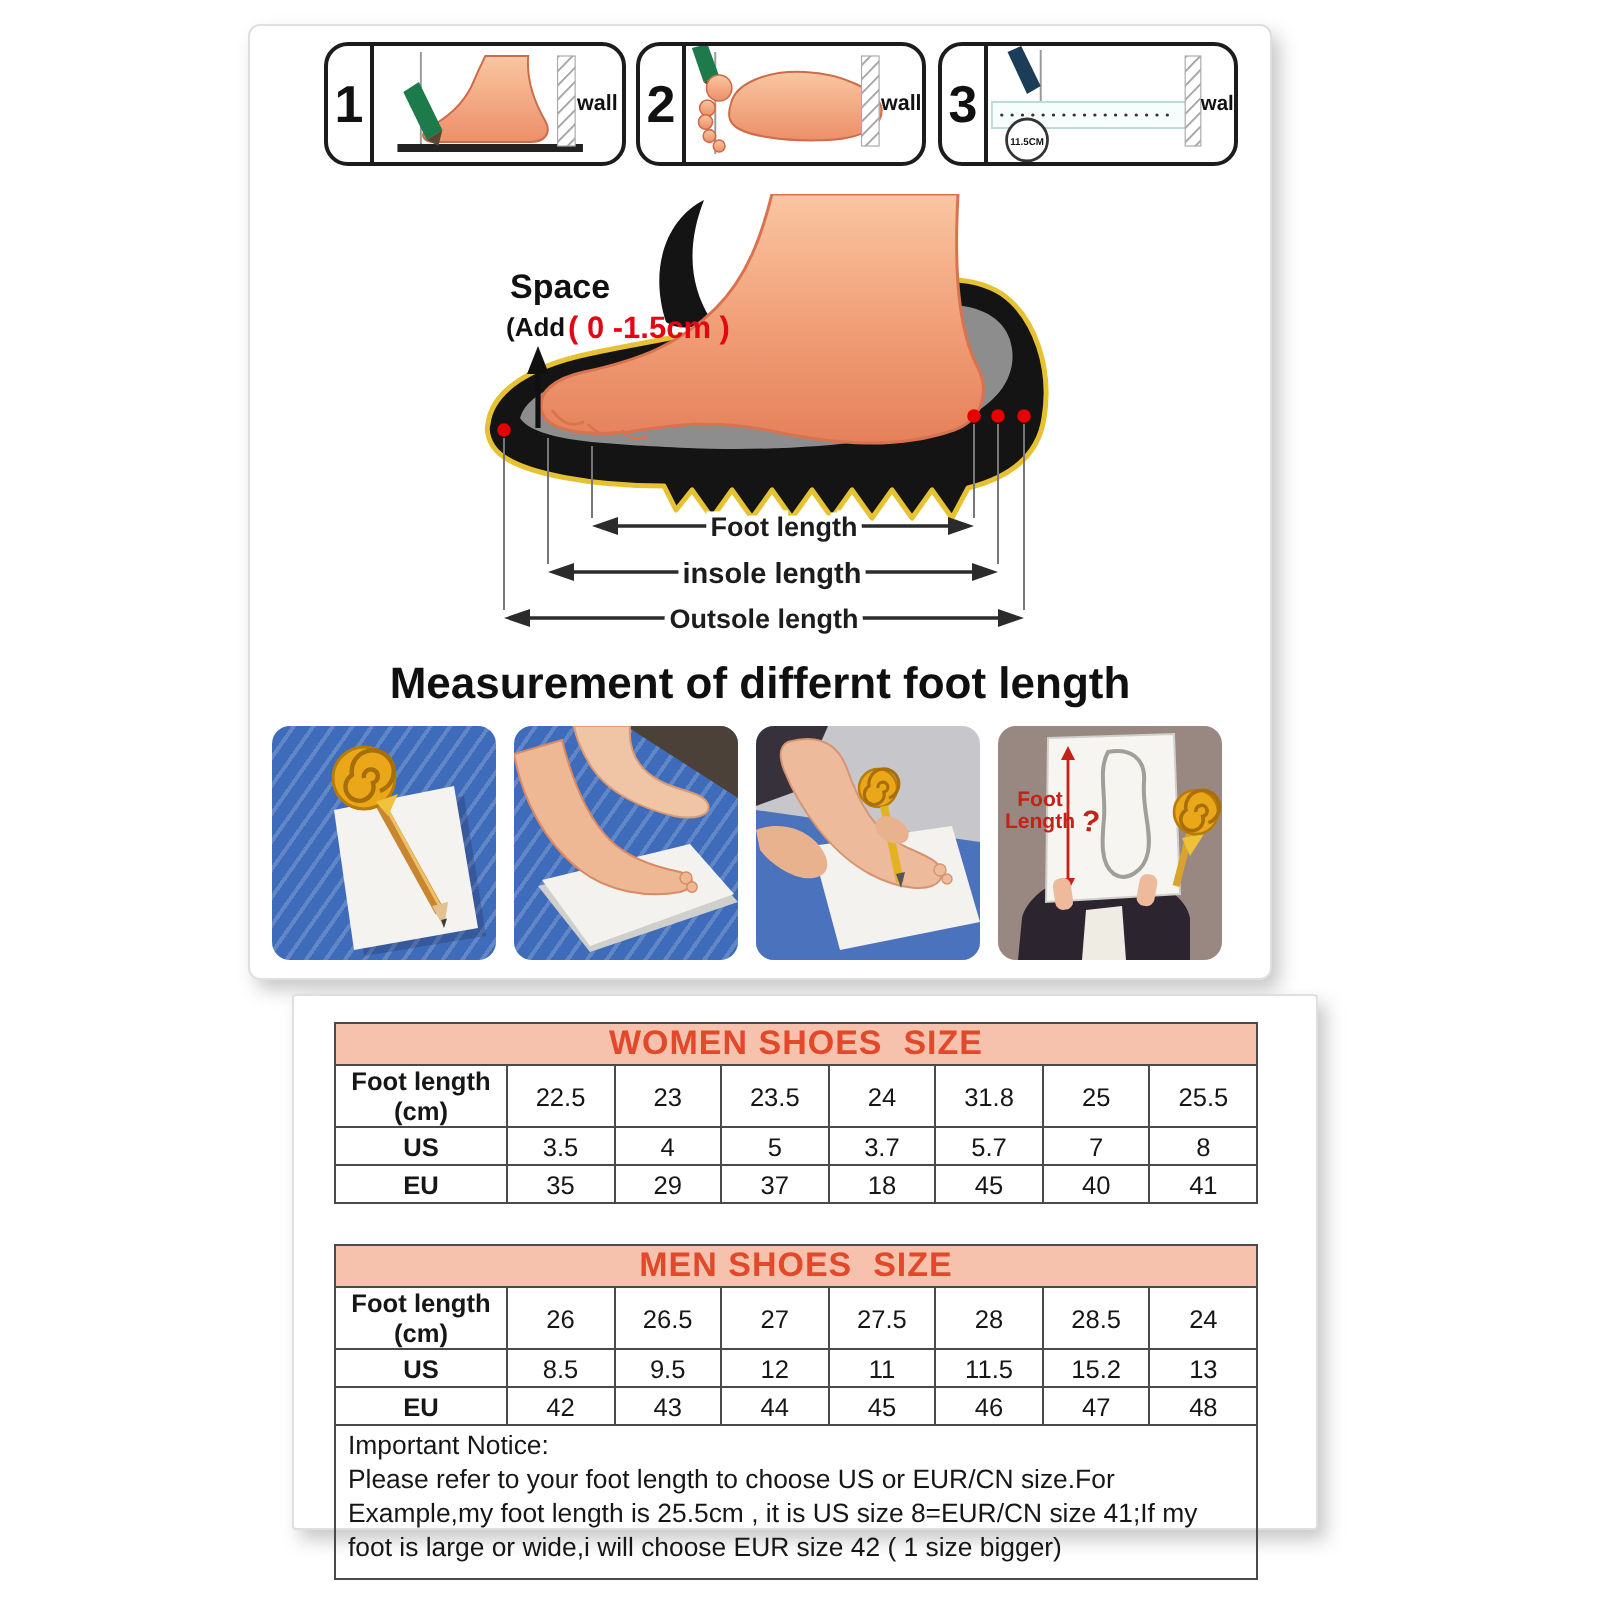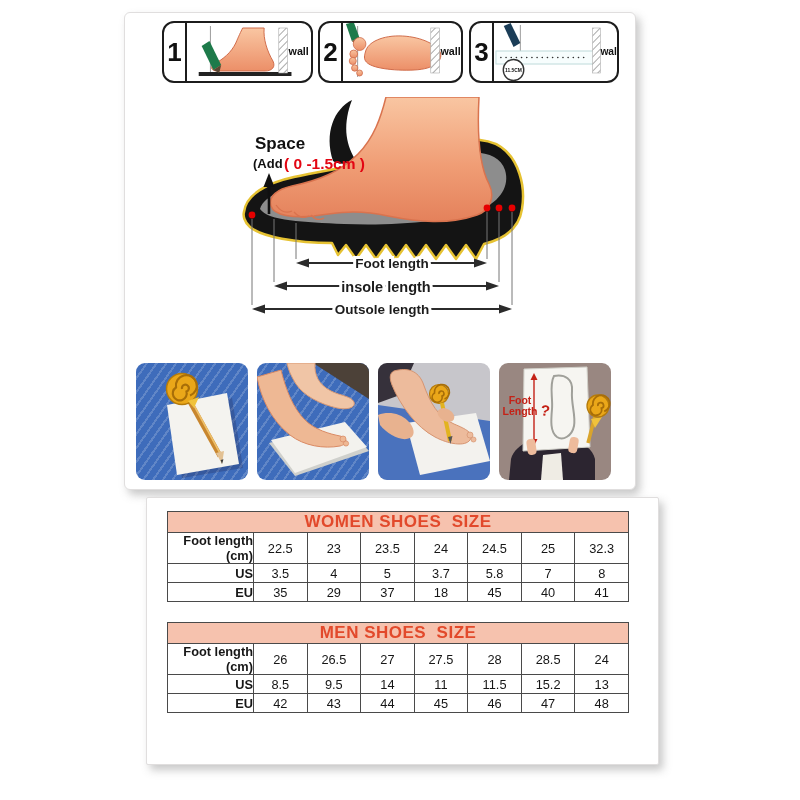--- a/index.html
+++ b/index.html
@@ -30,21 +30,21 @@
   #photo-4 { left:374px; background:#998781; }
   .photo4-label { position:absolute; left:2px; top:32px; width:38px; font-size:10.5px; font-weight:bold; color:#c42217; line-height:11px; text-align:center; }
 
   
   .table-block { position:absolute; left:20px; width:462px; }
   #women-block { top:13px; }
   #men-block { top:124px; }
   table.size { width:100%; border-collapse:collapse; table-layout:fixed; }
   table.size th, table.size td { border:1px solid #4a4a4a; text-align:center; font-size:12.8px; height:19px; color:#161616; padding:0;margin-top:11px; }
   table.size .title-row th { background:#f6c2ae; color:#e2492b; font-size:17px; font-weight:bold; height:21px; white-space:pre; letter-spacing:.5px; }
-  table.size tbody th { font-weight:bold;text-align:right; }
+  table.size tbody th { font-weight:bold; }
   .notice { margin-top:-1px; border:1px solid #4a4a4a; padding:1px 7px 6px 6px; font-size:13.2px; line-height:1.3; color:#161616; }
 
   svg text { font-family:"Liberation Sans", sans-serif; }
   .mlabel { font-weight:bold; fill:#1c1c1c; paint-order:stroke; stroke:#ffffff; stroke-width:6px; text-anchor:middle; }
 </style>
 </head>
 <body>
 
 <div id="card-top" class="card">
 
@@ -152,20 +152,21 @@
     <text x="156" y="171" font-size="13.5" class="mlabel">Foot length</text>
     <text x="150" y="194.5" font-size="14.5" class="mlabel">insole length</text>
     <text x="146" y="217" font-size="13.5" class="mlabel">Outsole length</text>
     <text x="19" y="52" font-size="17" font-weight="bold" fill="#101010">Space</text>
     <text x="17" y="71" font-size="13" font-weight="bold" fill="#101010">(Add</text>
     <text x="48" y="72" font-size="15.5" font-weight="bold" fill="#e30613">( 0 -1.5cm )</text>
     <line x1="33" y1="117" x2="33" y2="84" stroke="#101010" stroke-width="2.6"></line>
     <polygon points="33,76 27.5,90 38.5,90" fill="#101010"></polygon>
   </svg>
 
+  <div class="main-title">Measurement of differnt foot length</div>
 
   <div class="photo mat" id="photo-1">
     <svg width="112" height="117" viewBox="0 0 112 117">
       <polygon points="36,46 96,35 107,105 46,115" fill="rgba(30,30,70,0.25)"></polygon>
       <polygon points="31,42 91,30 103,101 41,112" fill="#f4f3ef"></polygon>
       <line x1="53" y1="37" x2="84" y2="93" stroke="#c8862e" stroke-width="5"></line>
       <line x1="54.5" y1="36" x2="85" y2="92" stroke="#eec06a" stroke-width="1.6"></line>
       <polygon points="80,90 88,88 86,101" fill="#e3c193"></polygon>
       <polygon points="84.6,97 87.5,96.2 86,101" fill="#3a3a3a"></polygon>
       <circle cx="46" cy="26" r="15.5" fill="#eaa719" stroke="#b57b0b" stroke-width="1.5"></circle>
@@ -244,31 +245,31 @@
           <th colspan="8">WOMEN SHOES  SIZE</th>
         </tr>
       </thead>
       <tbody>
           <tr>
             <th>Foot length (cm)</th>
             <td>22.5</td>
             <td>23</td>
             <td>23.5</td>
             <td>24</td>
-            <td>24.5</td>
+            <td>31.8</td>
             <td>25</td>
-            <td>32.3</td>
+            <td>25.5</td>
           </tr>
           <tr>
             <th>US</th>
             <td>3.5</td>
             <td>4</td>
             <td>5</td>
             <td>3.7</td>
-            <td>5.8</td>
+            <td>5.7</td>
             <td>7</td>
             <td>8</td>
           </tr>
           <tr>
             <th>EU</th>
             <td>35</td>
             <td>29</td>
             <td>37</td>
             <td>18</td>
             <td>45</td>
@@ -304,33 +305,37 @@
             <td>27</td>
             <td>27.5</td>
             <td>28</td>
             <td>28.5</td>
             <td>24</td>
           </tr>
           <tr>
             <th>US</th>
             <td>8.5</td>
             <td>9.5</td>
-            <td>14</td>
+            <td>12</td>
             <td>11</td>
             <td>11.5</td>
             <td>15.2</td>
             <td>13</td>
           </tr>
           <tr>
             <th>EU</th>
             <td>42</td>
             <td>43</td>
             <td>44</td>
             <td>45</td>
             <td>46</td>
             <td>47</td>
             <td>48</td>
           </tr>
         </tbody>
     </table>
+    <div class="notice">
+      <div>Important Notice:</div>
+      <div>Please refer to your foot length to choose US or EUR/CN size.For Example,my foot length is 25.5cm , it is US size 8=EUR/CN size 41;If my foot is large or wide,i will choose EUR size 42 ( 1 size bigger)</div>
+    </div>
   </div>
 
 </div>
 
 </body></html>

